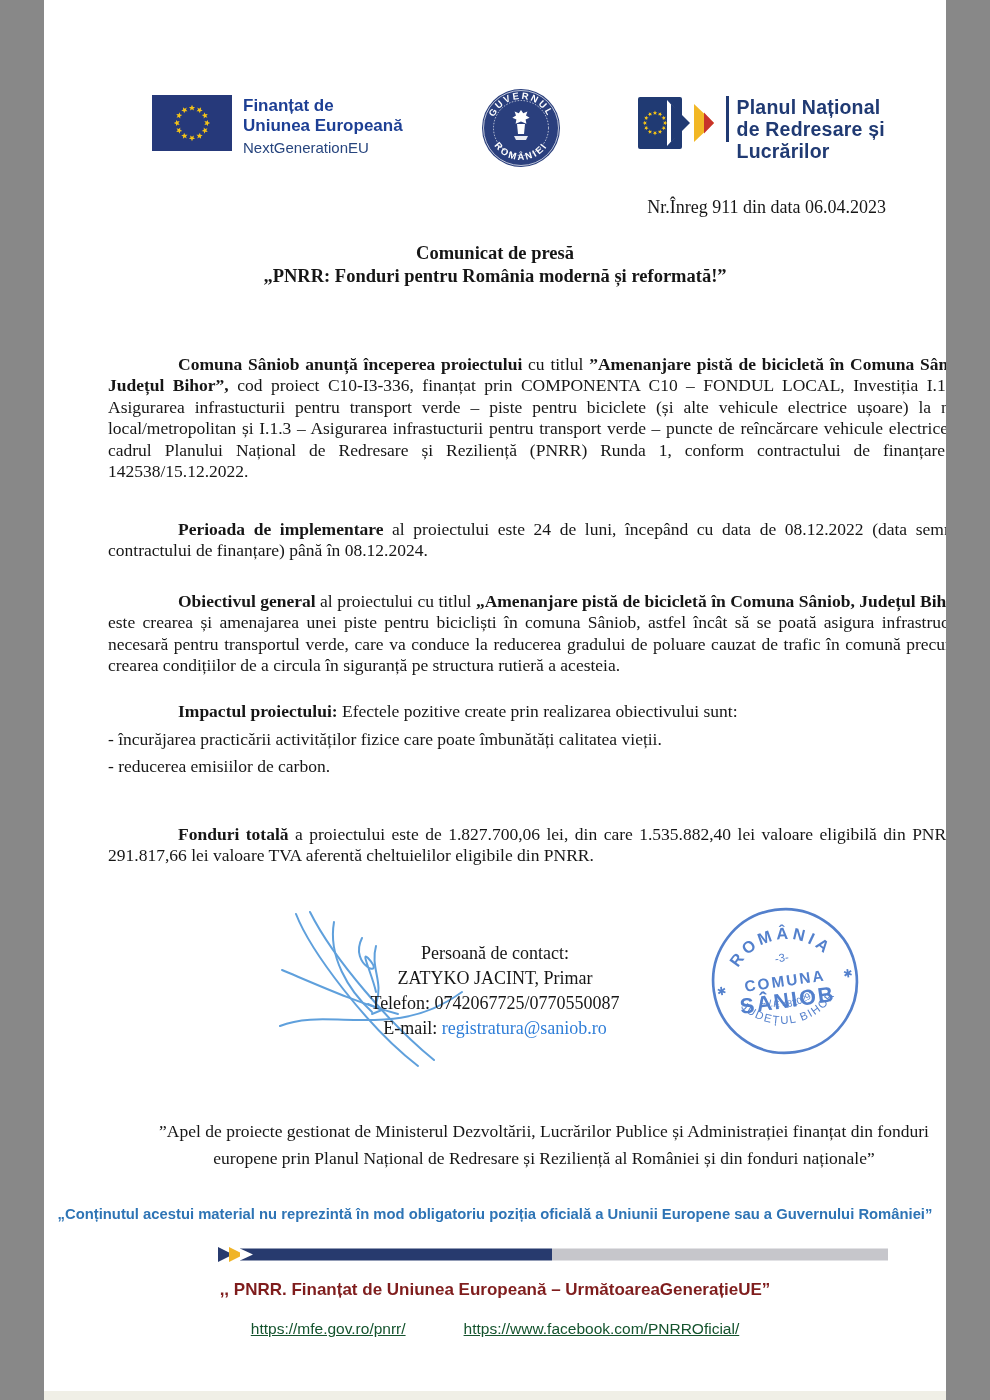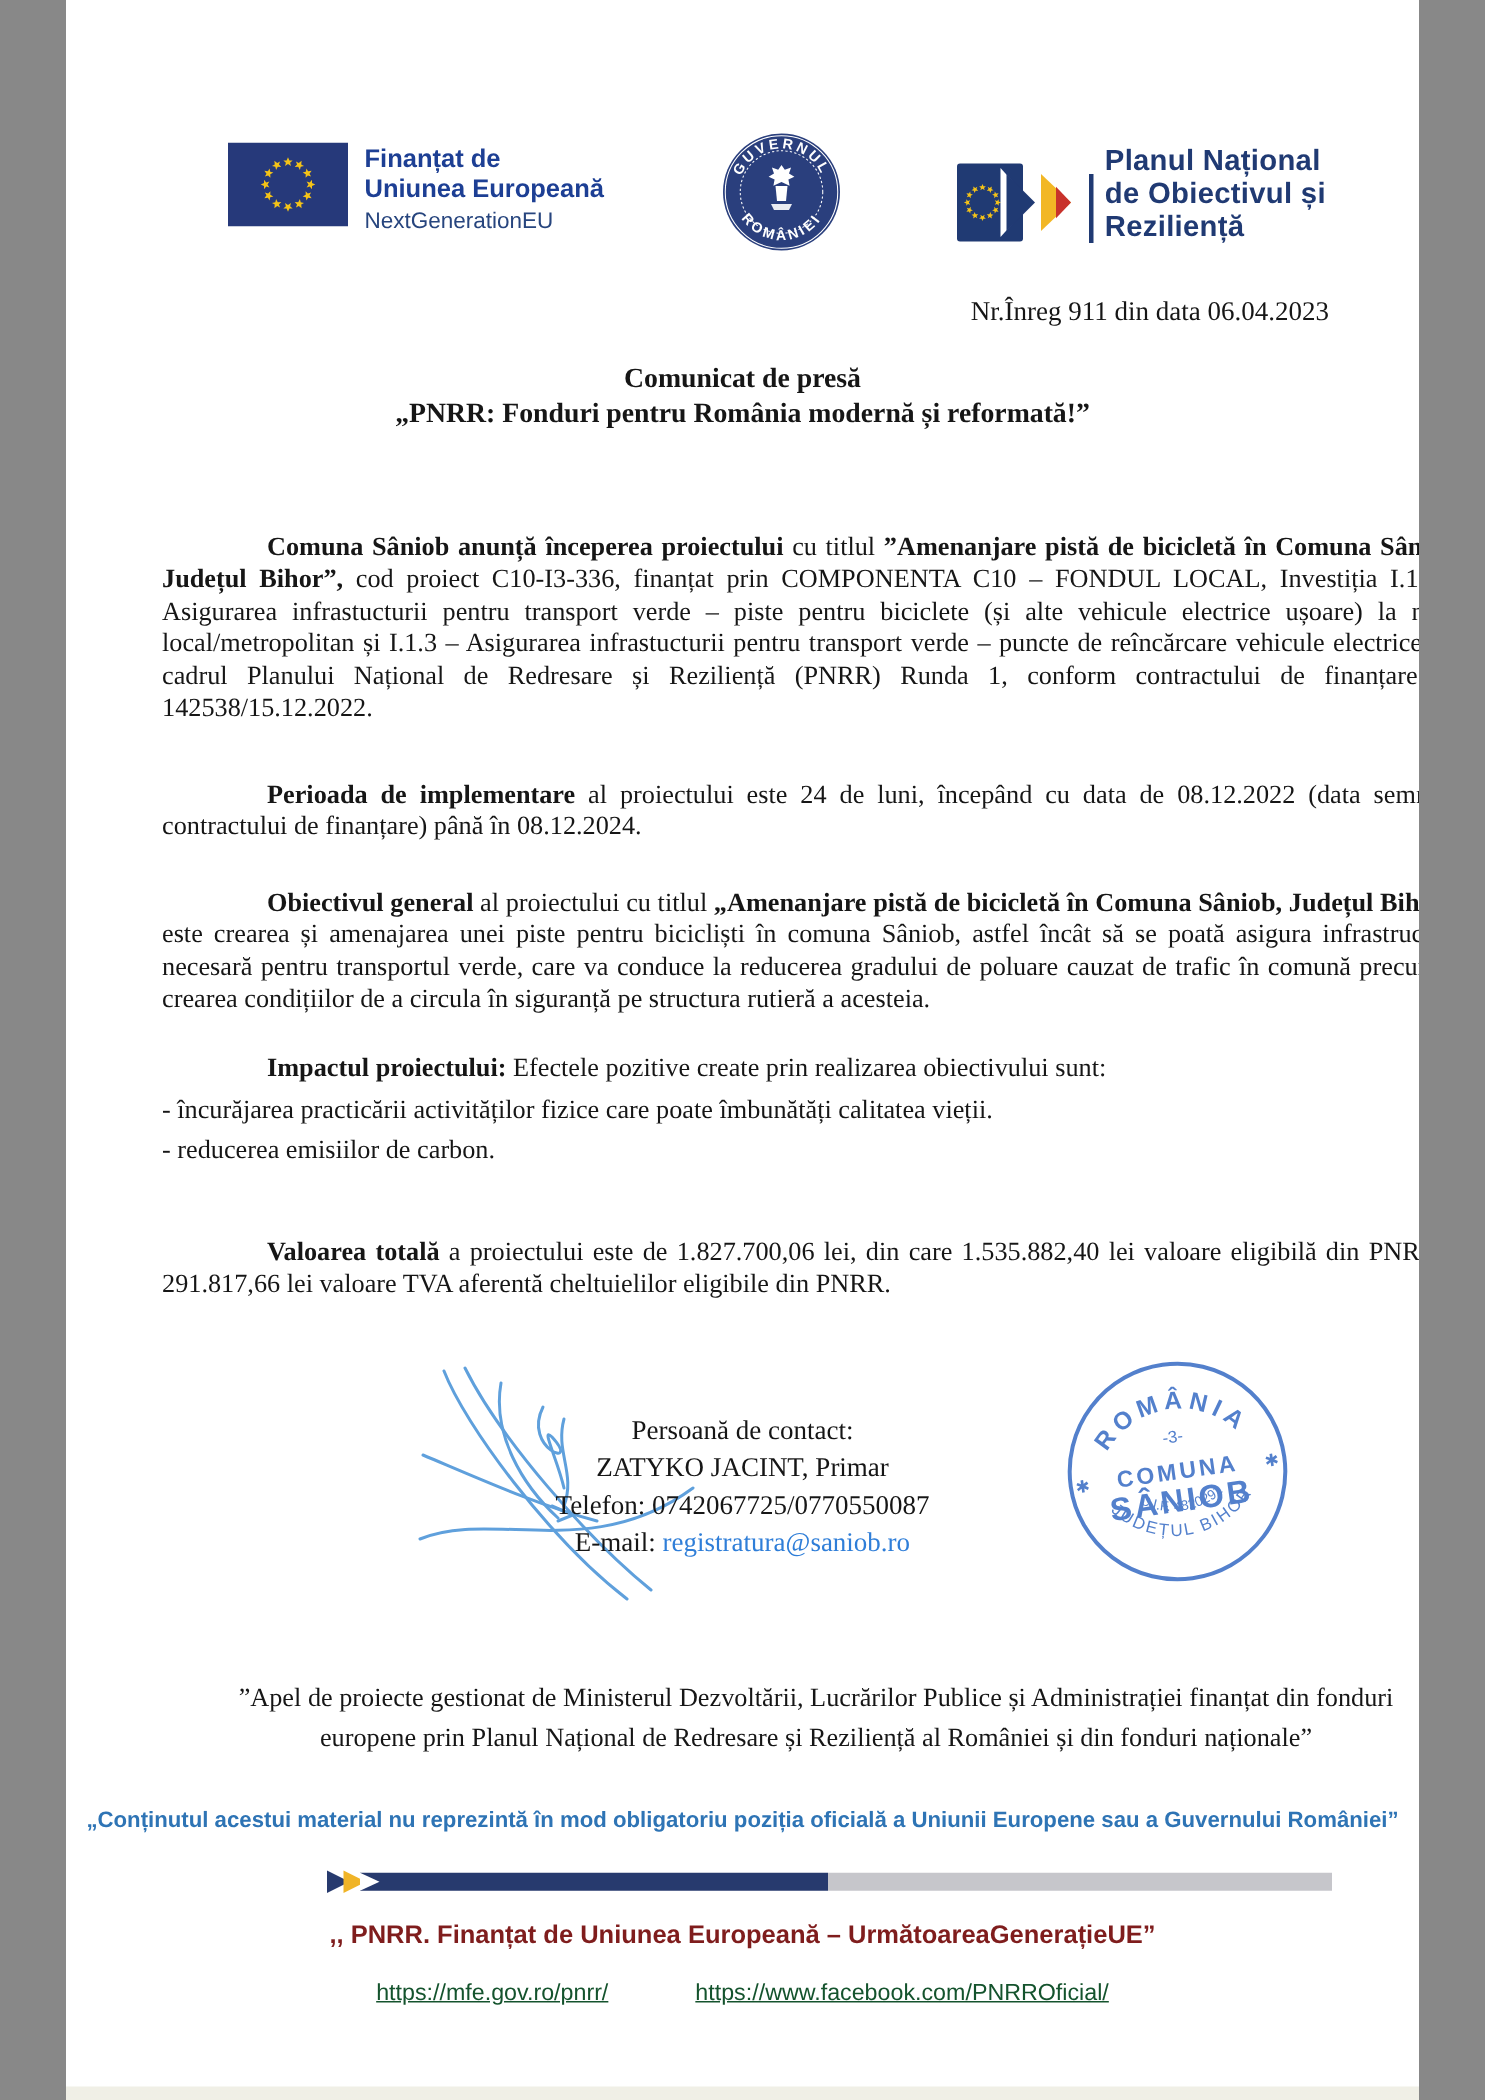--- a/index.html
+++ b/index.html
@@ -9,21 +9,21 @@
   
   .eu-block{position:absolute;left:108px;top:95px;display:flex;gap:11px;}
   .eu-flag svg{width:80px;height:56px;display:block;}
   .eu-text{font-family:"Liberation Sans",sans-serif;color:#1d3f94;padding-top:1px;}
   .eu-text .b{font-weight:bold;font-size:17px;line-height:20px;}
   .eu-text .r{font-size:15px;margin-top:3px;color:#27457e;}
 
   .seal{position:absolute;left:437px;top:88px;width:80px;height:80px;}
   .seal svg{width:80px;height:80px;display:block;}
 
-  .pnrr-block{position:absolute;left:594px;top:96px;display:flex;align-items:flex-end;}
+  .pnrr-block{position:absolute;left:594px;top:96px;display:flex;align-items:flex-start;}
   .pnrr-icon svg{width:88px;height:54px;display:block;}
   .pnrr-sep{width:3px;height:46px;background:#203a73;margin:0 8px 0 0;}
   .pnrr-text{font-family:"Liberation Sans",sans-serif;font-weight:bold;color:#203a73;
              font-size:19.5px;line-height:22px;letter-spacing:0.2px;}
 
   
   .reg{position:absolute;top:197px;right:60px;font-size:18px;}
   .title{position:absolute;top:242px;left:0;right:0;text-align:center;
          font-weight:bold;font-size:18.5px;line-height:23px;}
   .para{position:absolute;left:64px;width:868px;text-align:justify;
@@ -137,21 +137,21 @@
         </g>
         <polygon points="29,4 50,27 29,50" fill="#ffffff"></polygon>
         <polygon points="33,8 52,27 33,46" fill="#203a73"></polygon>
         <polygon points="56,8 76,27 56,46" fill="#f2b725"></polygon>
         <polygon points="66,16.5 76,27 66,37.5" fill="#c8322b"></polygon>
       </svg>
     </div>
     <div class="pnrr-sep"></div>
     <div class="pnrr-text">
       <div>Planul Național</div>
-      <div>de Obiectivul și Reziliență</div>
+      <div>de Redresare și Lucrărilor</div>
     </div>
   </div>
 
   <div class="reg">Nr.Înreg 911 din data 06.04.2023</div>
 
   <div class="title">
     <div>Comunicat de presă</div>
     <div>„PNRR: Fonduri pentru România modernă și reformată!”</div>
   </div>
 
@@ -160,21 +160,21 @@
   <p class="para indent" id="p2"><b>Perioada de implementare</b><span> al proiectului este 24 de luni, începând cu data de 08.12.2022 (data semnării contractului de finanțare) până în 08.12.2024.</span></p>
 
   <p class="para indent" id="p3"><b>Obiectivul general</b><span> al proiectului cu titlul </span><b>„Amenanjare pistă de bicicletă în Comuna Sâniob, Județul Bihor”,</b><span> este crearea și amenajarea unei piste pentru bicicliști în comuna Sâniob, astfel încât  să se poată asigura infrastructura necesară pentru transportul verde, care va conduce la reducerea gradului de poluare cauzat de trafic în comună precum și crearea condițiilor de a circula în siguranță pe structura rutieră a acesteia.</span></p>
 
   <div class="para" id="p4">
     <div class="indent"><b>Impactul proiectului:</b><span> Efectele pozitive create prin realizarea obiectivului sunt:</span></div>
     <div class="bullet">- încurăjarea practicării activităților fizice care poate îmbunătăți calitatea vieții.</div>
     <div class="bullet">- reducerea emisiilor de carbon.</div>
   </div>
 
-  <p class="para indent" id="p5"><b>Valoarea totală</b><span> a proiectului este de 1.827.700,06 lei, din care 1.535.882,40 lei valoare eligibilă din PNRR și 291.817,66 lei valoare TVA aferentă cheltuielilor eligibile din PNRR.</span></p>
+  <p class="para indent" id="p5"><b>Fonduri totală</b><span> a proiectului este de 1.827.700,06 lei, din care 1.535.882,40 lei valoare eligibilă din PNRR și 291.817,66 lei valoare TVA aferentă cheltuielilor eligibile din PNRR.</span></p>
 
   <div class="signature">
     <svg viewBox="0 0 196 165" fill="none" stroke="#5fa0dc" stroke-width="2" stroke-linecap="round">
       <path d="M 20,6 C 34,42 90,118 142,158"></path>
       <path d="M 34,4 C 58,52 116,118 158,152"></path>
       <path d="M 58,14 C 52,48 72,82 96,104"></path>
       <path d="M 86,30 C 72,58 112,72 92,50 C 84,42 96,66 100,84"></path>
       <path d="M 100,38 C 94,60 108,74 100,96"></path>
       <path d="M 4,118 C 52,98 118,134 186,84"></path>
       <path d="M 6,62 C 44,78 84,96 122,106"></path>

